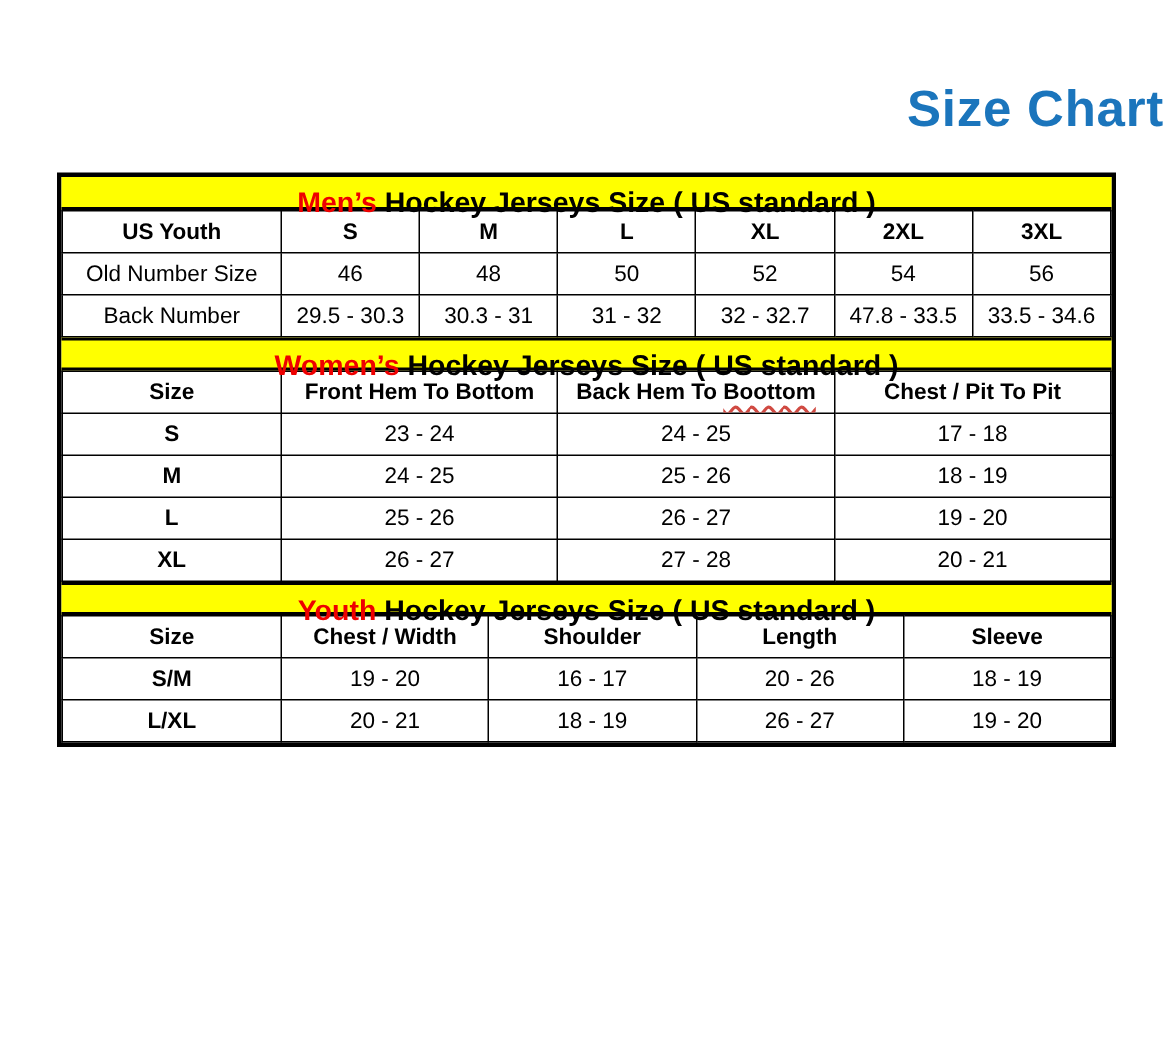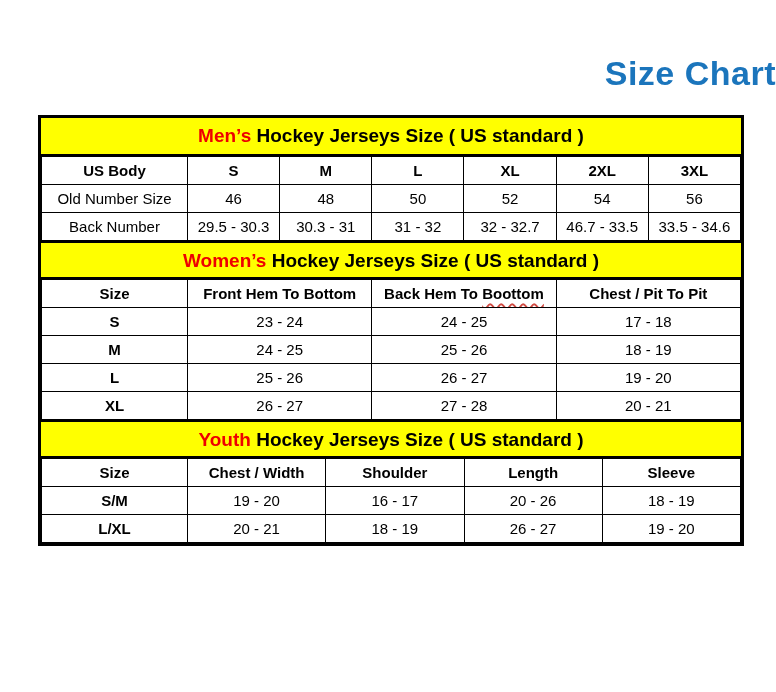--- a/index.html
+++ b/index.html
@@ -27,21 +27,21 @@
     color: var(--title-blue);
   }
   .chart-wrap {
     width: 706px;
     margin-left: 38px;
     border: 3px solid var(--border-black);
   }
   .band {
     background: var(--band-yellow);
     border-bottom: 2px solid var(--border-black);
-    height: 38px;
+    height: 22px;
     line-height: 36px;
     text-align: center;
     font-size: 19px;
     font-weight: bold;
   }
   .section + .section .band { border-top: 2px solid var(--border-black); }
   .band .accent { color: var(--accent-red); }
   table.size-table {
     width: 100%;
     border-collapse: collapse;
@@ -76,21 +76,21 @@
 <div class="page">
   <h1 class="page-title">Size Chart</h1>
 
   <div class="chart-wrap">
 
     <section class="section">
       <div class="band"><span class="accent">Men’s</span><span> Hockey Jerseys Size ( US standard )</span></div>
       <table class="size-table">
           <thead>
             <tr>
-              <th>US Body</th>
+              <th>US Youth</th>
               <th>S</th>
               <th>M</th>
               <th>L</th>
               <th>XL</th>
               <th>2XL</th>
               <th>3XL</th>
             </tr>
           </thead>
           <tbody>
             <tr>
@@ -101,21 +101,21 @@
               <td>52</td>
               <td>54</td>
               <td>56</td>
             </tr>
             <tr>
               <td>Back Number</td>
               <td>29.5 - 30.3</td>
               <td>30.3 - 31</td>
               <td>31 - 32</td>
               <td>32 - 32.7</td>
-              <td>46.7 - 33.5</td>
+              <td>47.8 - 33.5</td>
               <td>33.5 - 34.6</td>
             </tr>
           </tbody>
         </table>
     </section>
 
     <section class="section">
       <div class="band"><span class="accent">Women’s</span><span> Hockey Jerseys Size ( US standard )</span></div>
       <table class="size-table bold-rowheaders">
           <thead>

